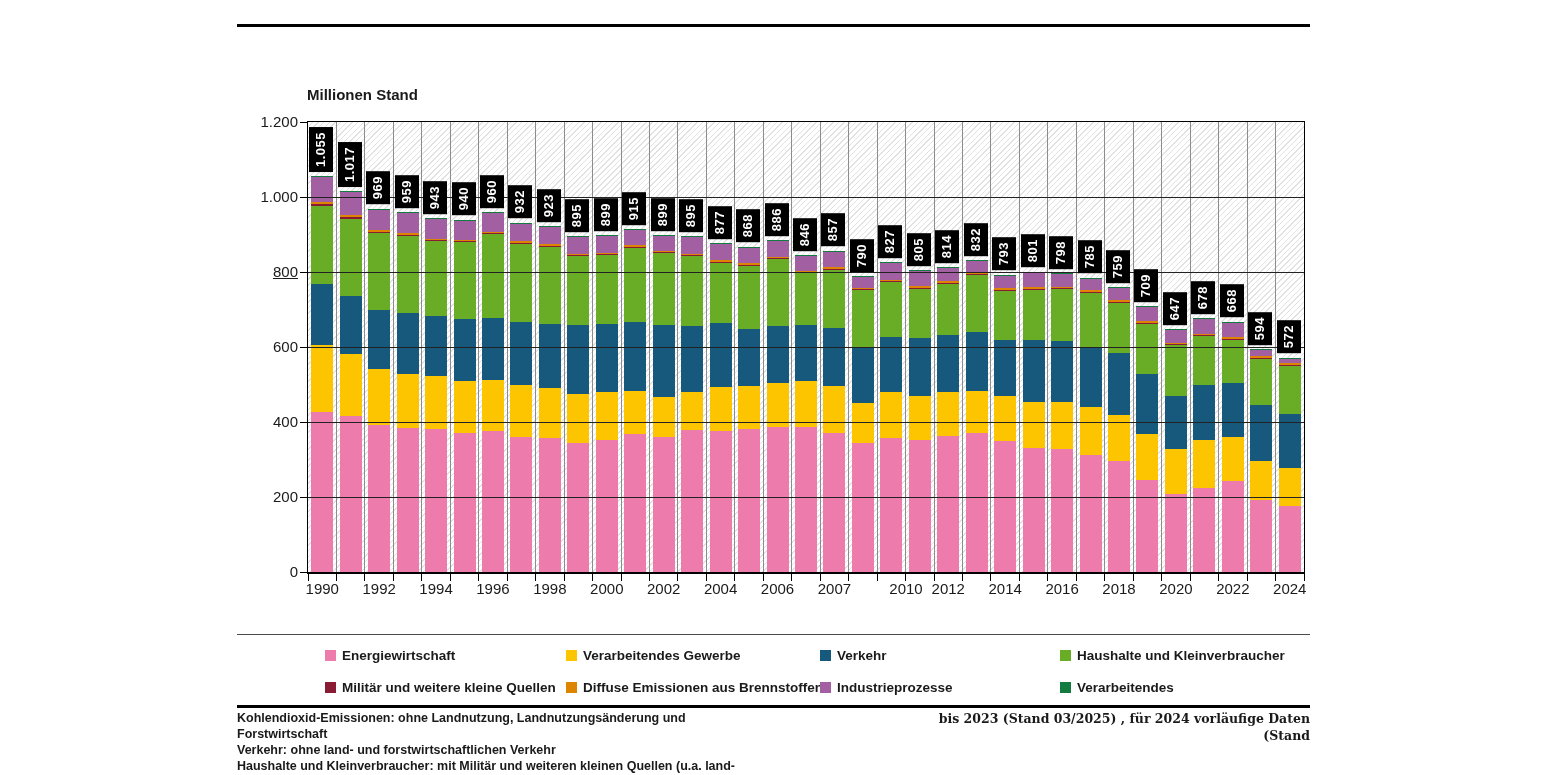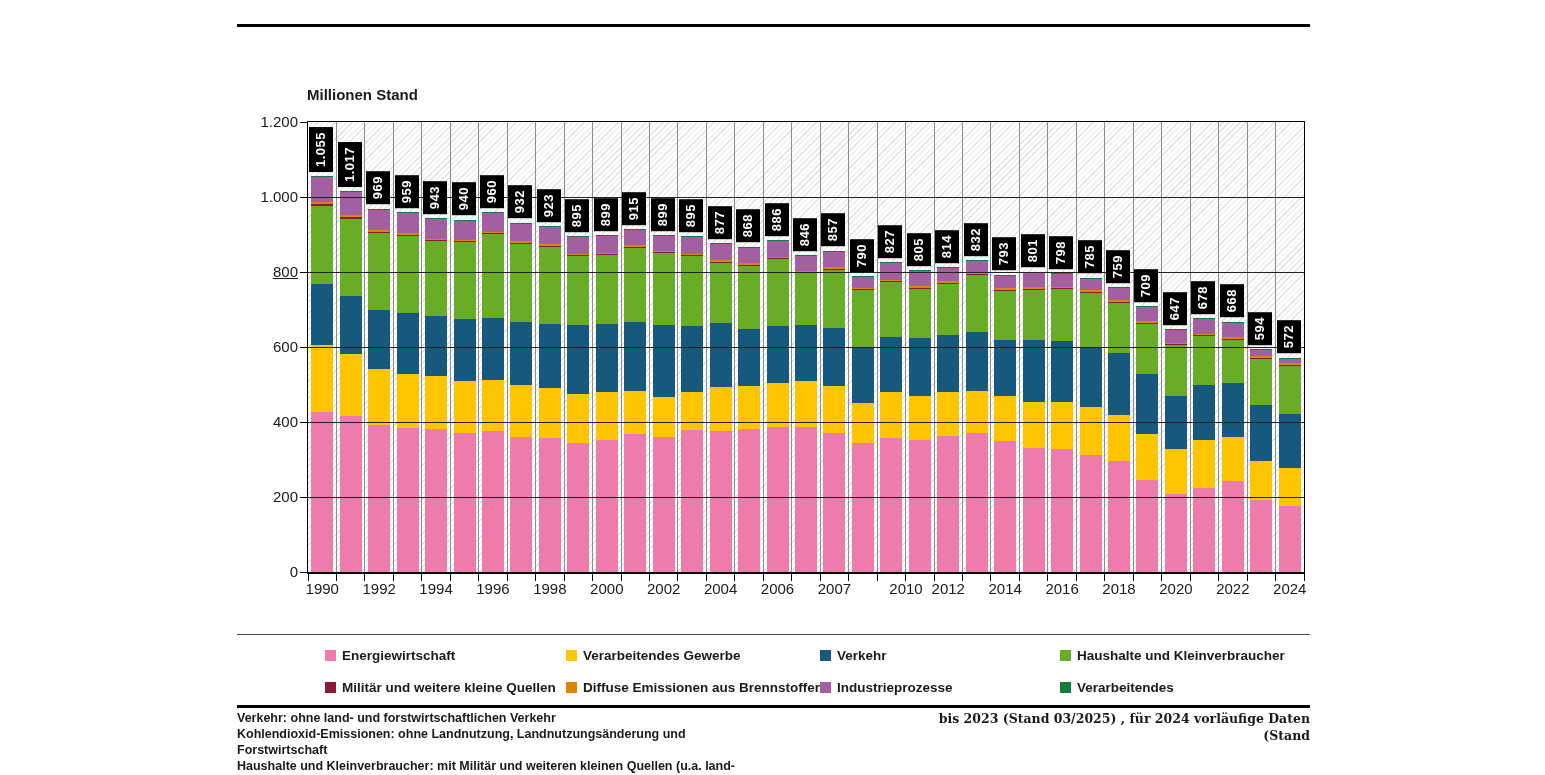--- a/index.html
+++ b/index.html
@@ -488,20 +488,20 @@
         <div class="legend-swatch" style="background: rgb(162, 96, 163);"></div>
         <div class="legend-label">Industrieprozesse</div>
       </div>
       <div class="legend-item" style="left: 823px; top: 680px;">
         <div class="legend-swatch" style="background: rgb(19, 122, 64);"></div>
         <div class="legend-label">Verarbeitendes</div>
       </div>
     </div>
   <div class="rule-thick" style="top:705px;height:2.5px;"></div>
   <div id="footnote-left">
+      <div>Kohlendioxid-Emissionen: ohne Landnutzung, Landnutzungsänderung und Forstwirtschaft</div>
       <div>Verkehr: ohne land- und forstwirtschaftlichen Verkehr</div>
-      <div>Kohlendioxid-Emissionen: ohne Landnutzung, Landnutzungsänderung und Forstwirtschaft</div>
       <div>Haushalte und Kleinverbraucher: mit Militär und weiteren kleinen Quellen (u.a. land- und</div>
     </div>
   <div id="source-note">
       <div>bis 2023 (Stand 03/2025) , für 2024 vorläufige Daten (Stand</div>
     </div>
 </div>
 
 </body></html>

